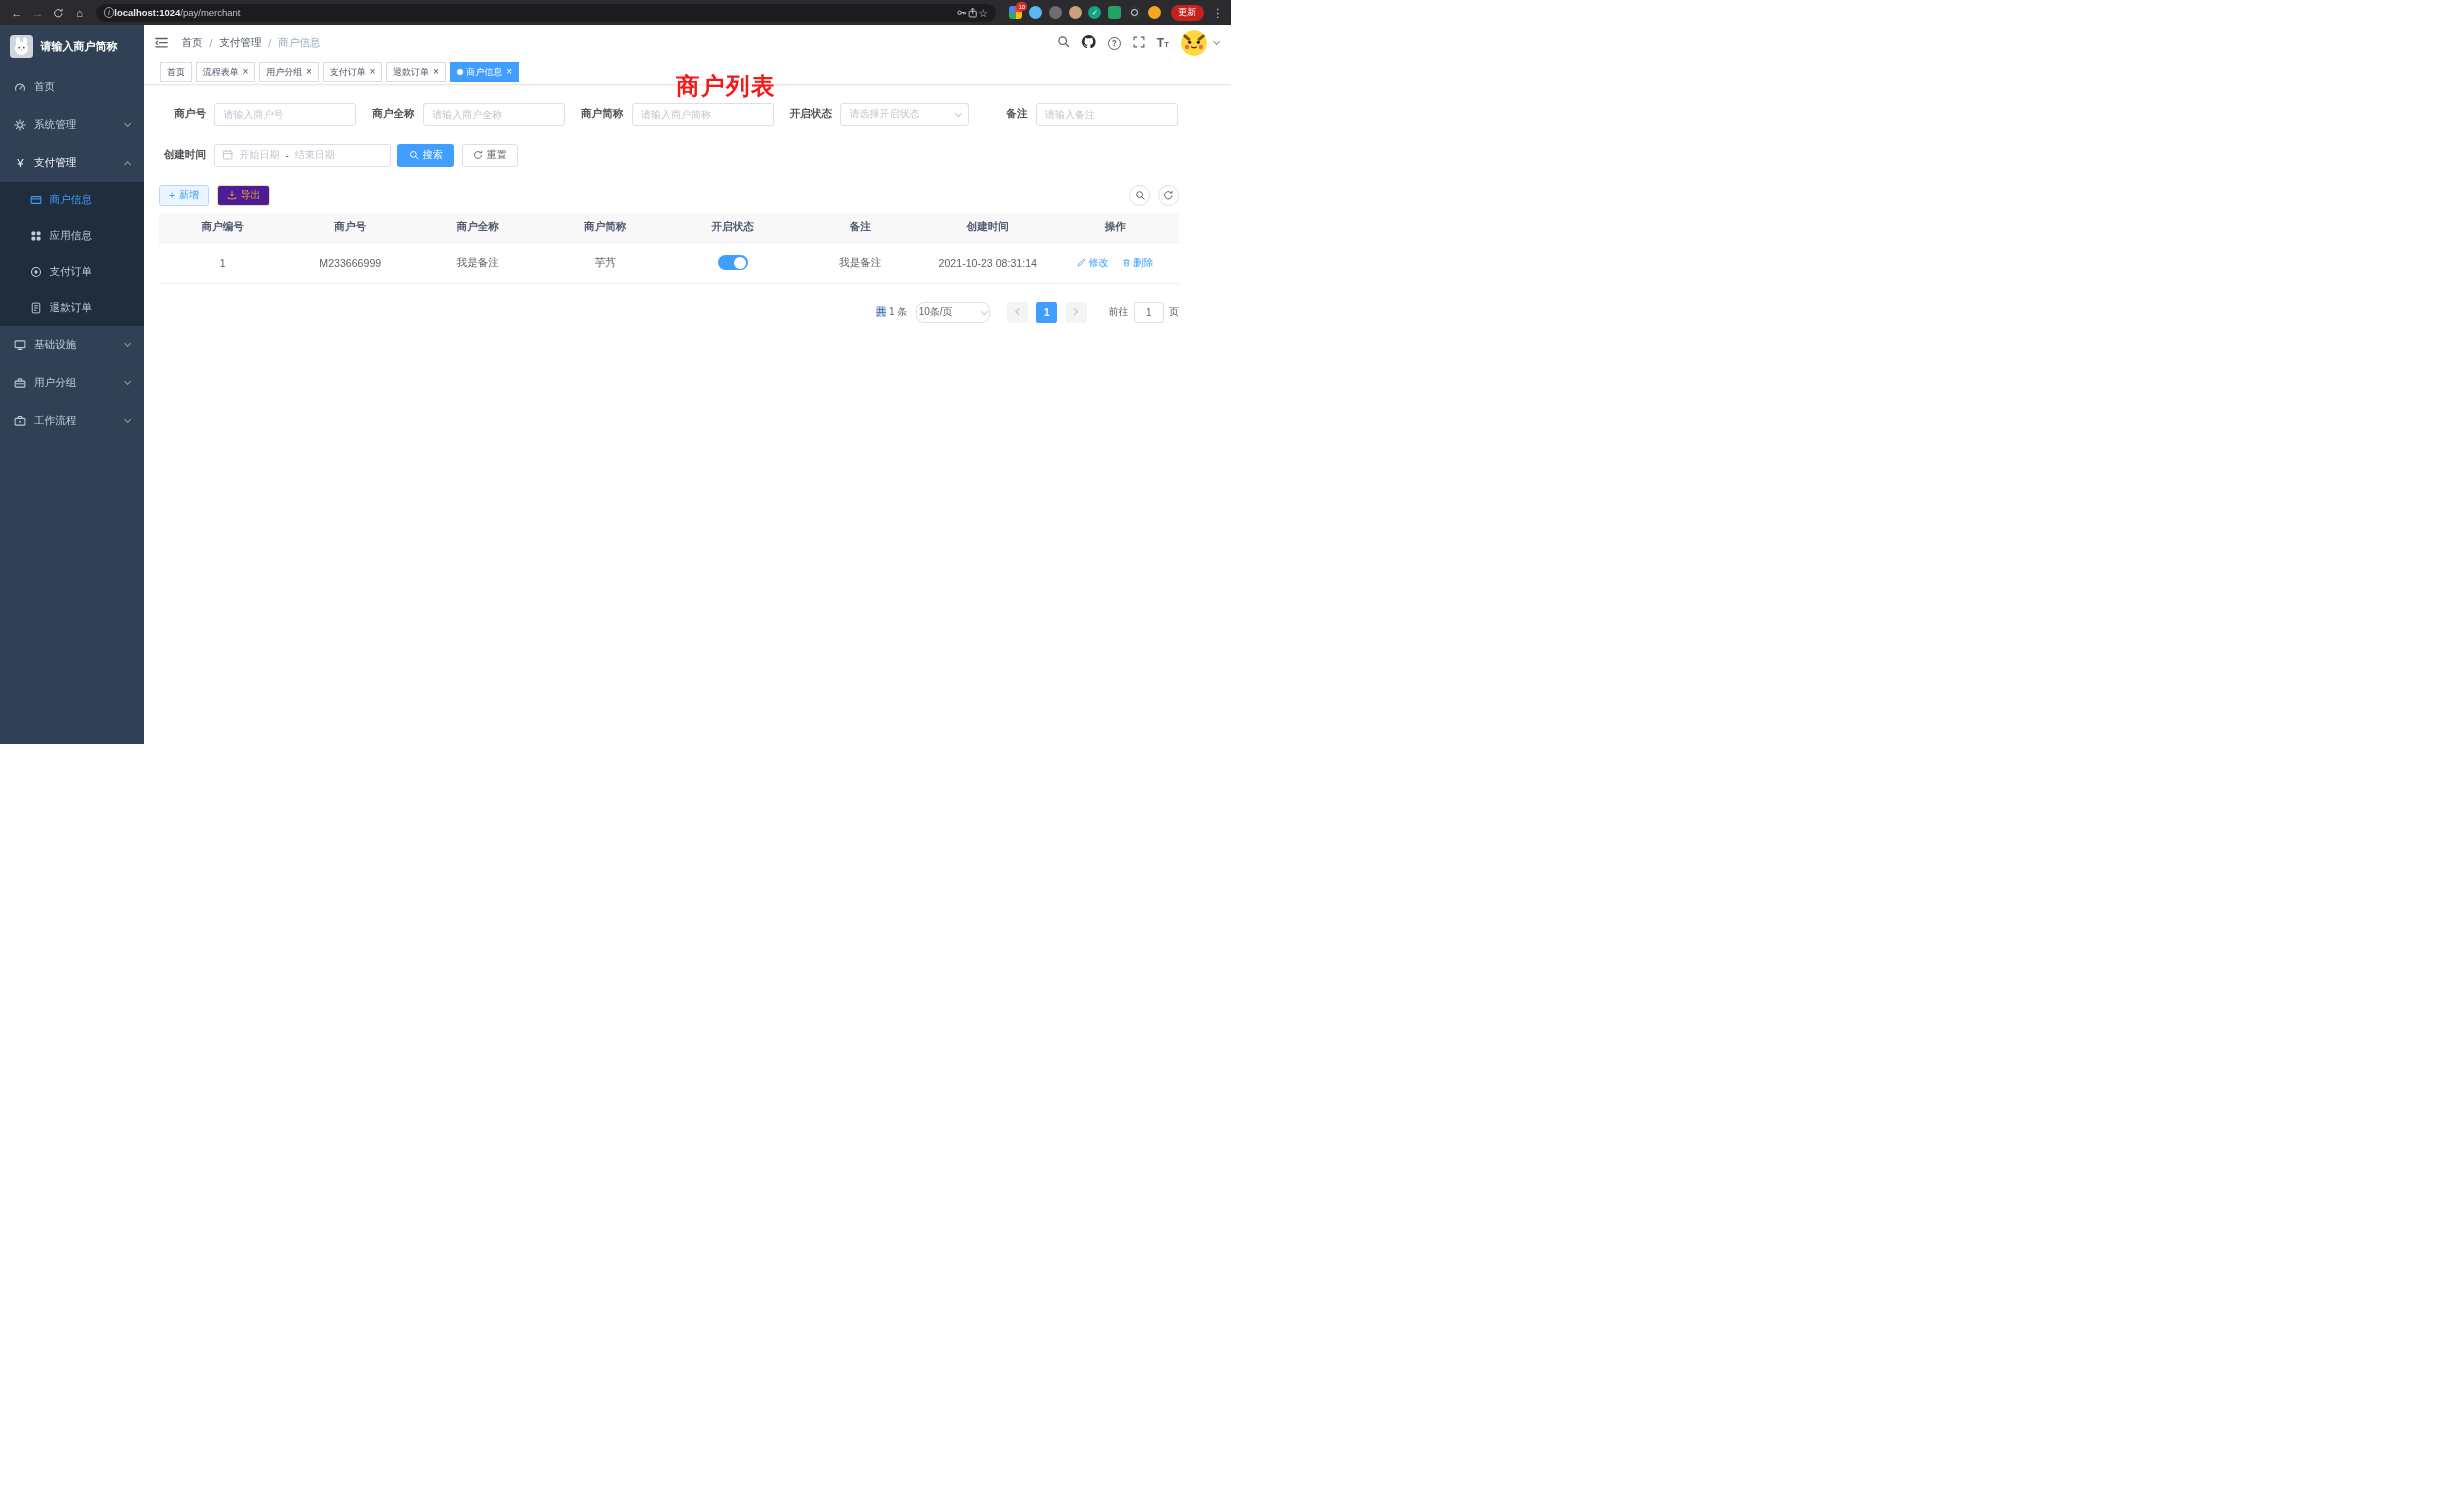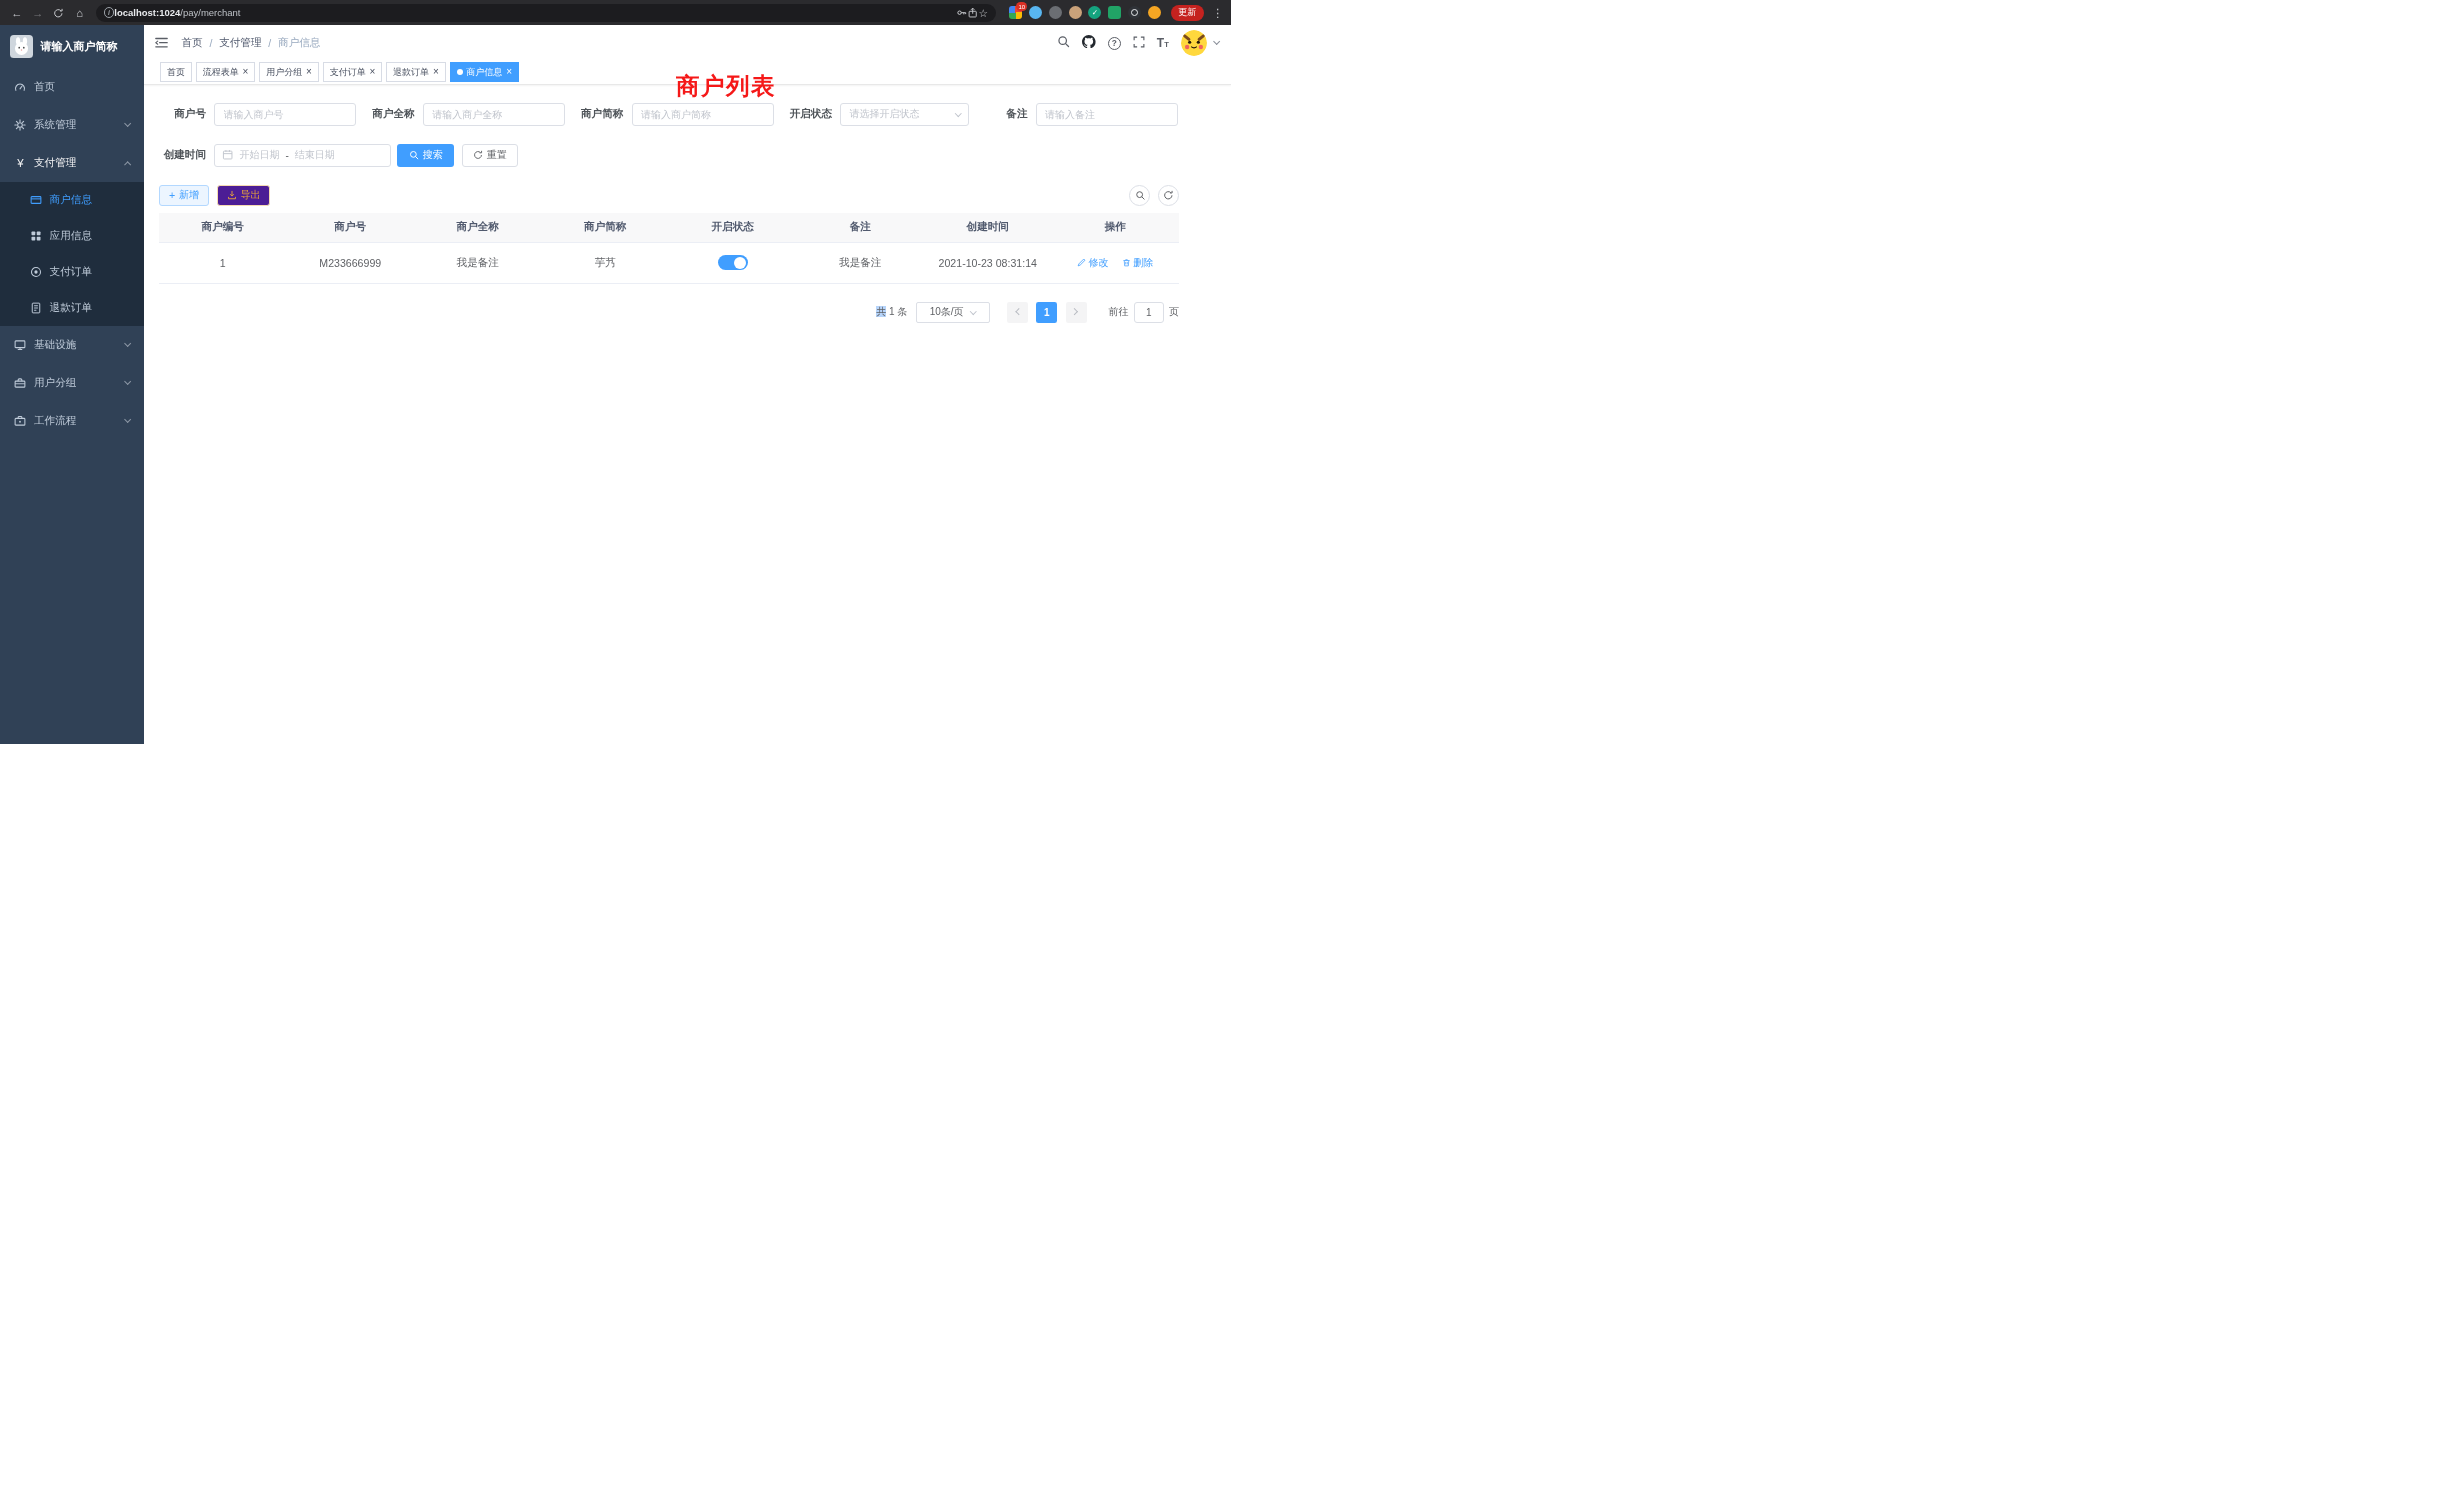--- a/index.html
+++ b/index.html
@@ -121,22 +121,22 @@
   .switch { width:30px; height:15px; background:#409eff; border-radius:7.6px; position:relative;
     display:inline-block; cursor:pointer; vertical-align:middle; }
   .switch::after { content:""; position:absolute; right:1.5px; top:1.5px; width:12px; height:12px;
     border-radius:50%; background:#fff; }
   .link { color:#409eff; font-size:10px; display:inline-flex; align-items:center; gap:2.3px;
     cursor:pointer; margin:0 5.3px; }
 
   .pagination { display:flex; align-items:center; justify-content:flex-end; margin-top:18px;
     width:1020px; gap:8.3px; font-size:10px; color:#606266; }
   .total .hl { background:#b6d4fa; }
-  .size-select { width:74px; height:21px; border:0.8px solid #dcdfe6; border-radius:2px;
-    display:flex; align-items:center; justify-content:space-between; padding:0 13px;
+  .size-select { width:74px; height:21px; border:0.8px solid #dcdfe6; border-radius:8px;
+    display:flex; align-items:center; justify-content:space-between; padding:0 2px;
     color:#606266; font-size:10px; cursor:pointer; background:#fff; }
   .pg-btn { width:21px; height:21px; border-radius:2.3px; background:#f4f4f5; display:flex;
     align-items:center; justify-content:center; cursor:pointer; }
   .pg-chev { width:5.3px; height:5.3px; border-right:1.2px solid #b8bbc2; border-bottom:1.2px solid #b8bbc2; }
   .pg-chev.left { transform:rotate(135deg); margin-left:2.3px; }
   .pg-chev.right { transform:rotate(-45deg); margin-right:2.3px; }
   .pg-num { width:21px; height:21px; border-radius:2.3px; background:#409eff; color:#fff;
     display:flex; align-items:center; justify-content:center; font-weight:600; cursor:pointer; }
   .goto { display:flex; align-items:center; gap:5.3px; }
   .goto input { width:30px; height:21px; border:0.8px solid #dcdfe6; border-radius:3px;

